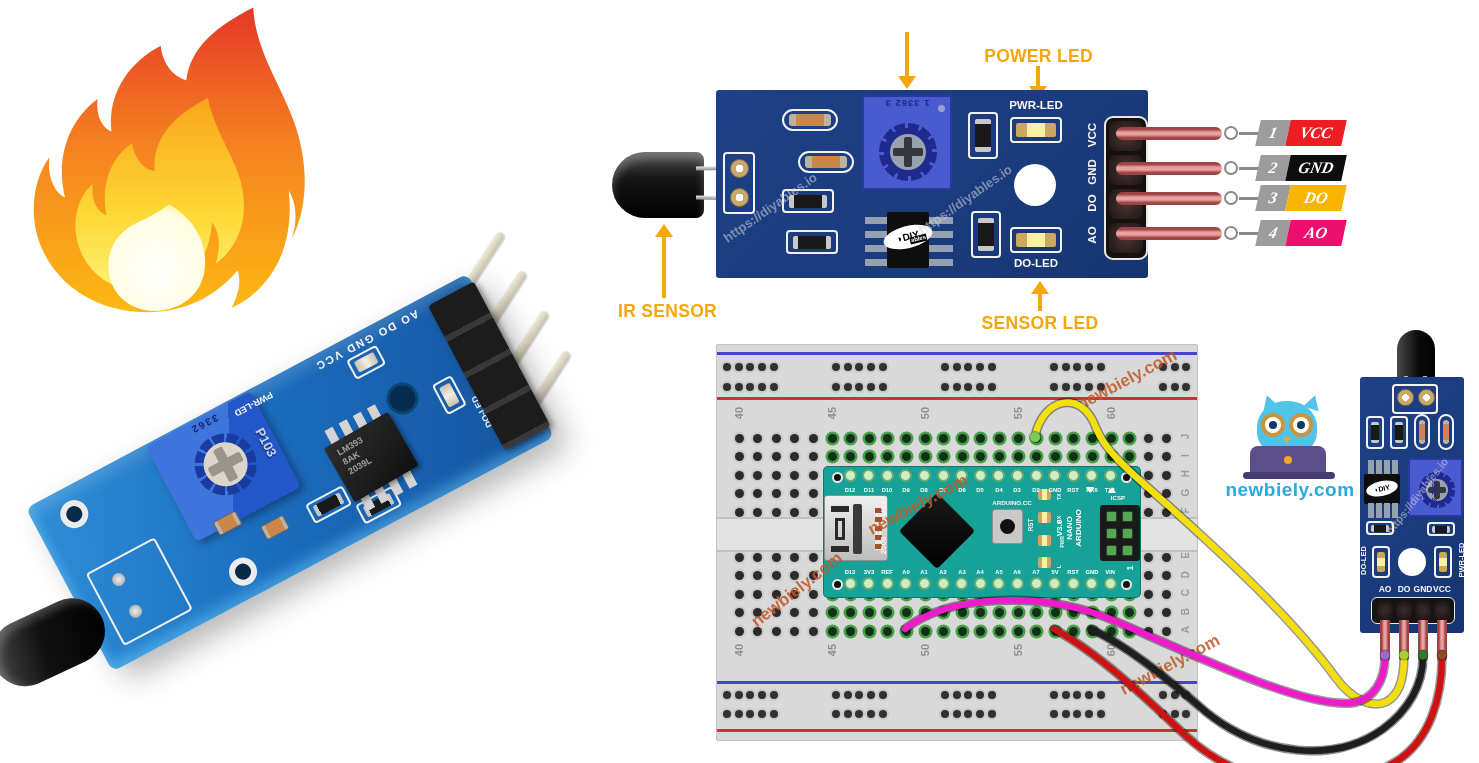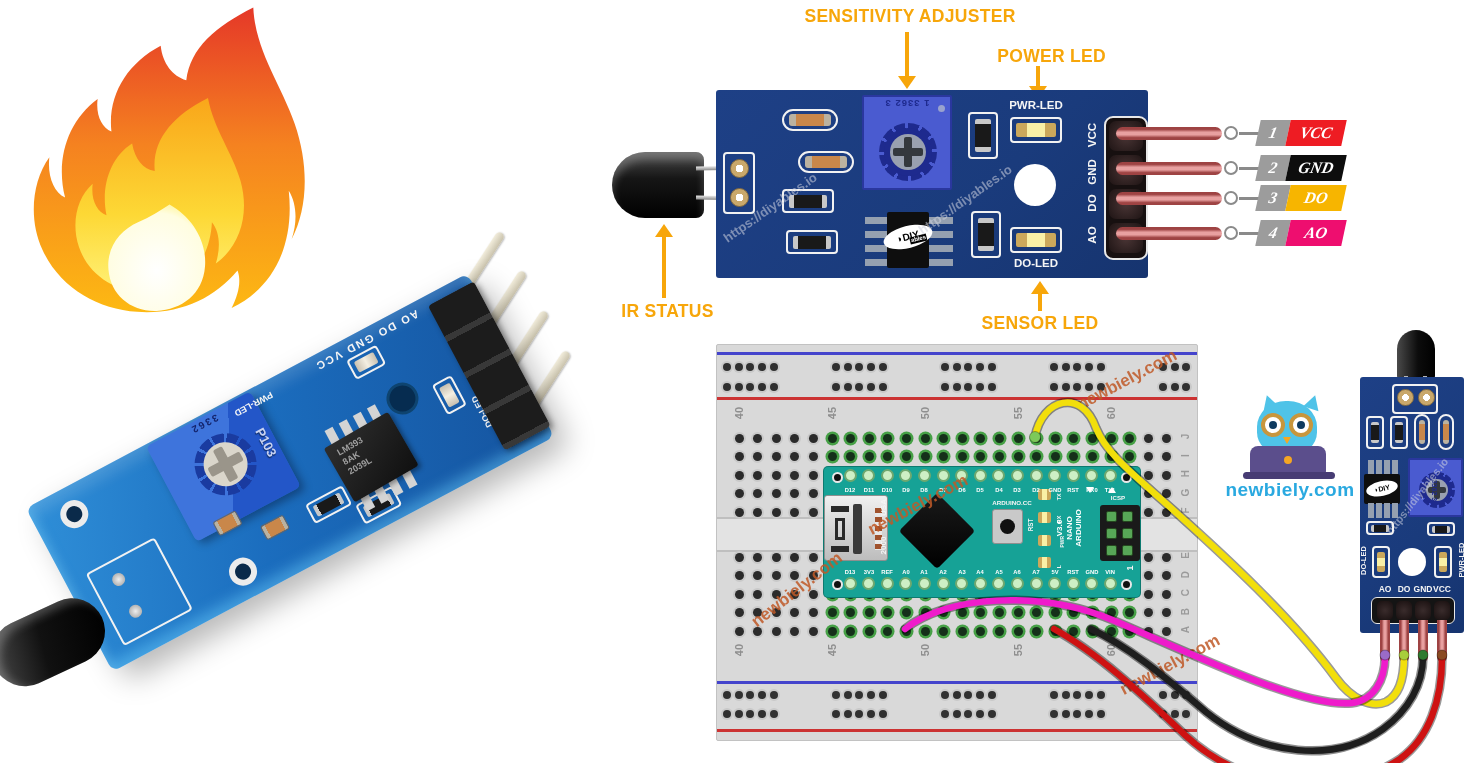--- a/index.html
+++ b/index.html
@@ -137,31 +137,30 @@
       <div class="silk" style="left:220px;top:10px;width:60px;text-align:center;transform:rotate(180deg);font-size:9px;">PWR-LED</div>
       <div class="silk" style="left:426px;top:124px;width:44px;text-align:center;transform:rotate(-90deg);font-size:9px;">DO-LED</div>
 
       <div style="left:450px;top:10px;width:52px;height:164px;border-radius:4px;
            background:repeating-linear-gradient(180deg,#1C1C1C 0 35px,#383838 35px 41px);box-shadow:2px 3px 6px rgba(0,0,0,.45);"></div>
     </div>
   </div>
 
   <div id="moddia" style="left:610px;top:0;width:800px;height:345px;">
 
-    <div class="ann" style="left:140px;top:6px;width:320px;">SENSITIVITY ADJUSTER</div>
     <div class="shaft" style="left:295px;top:32px;height:44px;"></div>
     <div class="head-down" style="left:288px;top:76px;"></div>
 
-    <div class="ann" style="left:361px;top:46px;width:135px;text-align:right;">POWER LED</div>
+    <div class="ann" style="left:361px;top:46px;width:135px;">POWER LED</div>
     <div class="shaft" style="left:426px;top:66px;height:20px;"></div>
     <div class="head-down" style="left:419px;top:86px;"></div>
 
     <div class="head-up" style="left:45px;top:224px;"></div>
     <div class="shaft" style="left:52px;top:236px;height:62px;"></div>
-    <div class="ann" style="left:0px;top:301px;width:115px;">IR STATUS</div>
+    <div class="ann" style="left:0px;top:301px;width:115px;">IR SENSOR</div>
 
     <div class="head-up" style="left:421px;top:281px;"></div>
     <div class="shaft" style="left:428px;top:293px;height:18px;"></div>
     <div class="ann" style="left:360px;top:313px;width:140px;">SENSOR LED</div>
 
     <div style="left:2px;top:152px;width:92px;height:66px;border-radius:33px 8px 8px 33px;
          background:linear-gradient(180deg,#4A4A4A 0%,#161616 40%,#000 100%);box-shadow:inset 0 8px 8px rgba(255,255,255,.25);"></div>
     <div style="left:86px;top:166px;width:58px;height:4px;background:linear-gradient(180deg,#E8E8E8,#8A8A8A);transform:rotate(-1deg);"></div>
     <div style="left:86px;top:196px;width:58px;height:4px;background:linear-gradient(180deg,#E8E8E8,#8A8A8A);transform:rotate(1deg);"></div>
 

